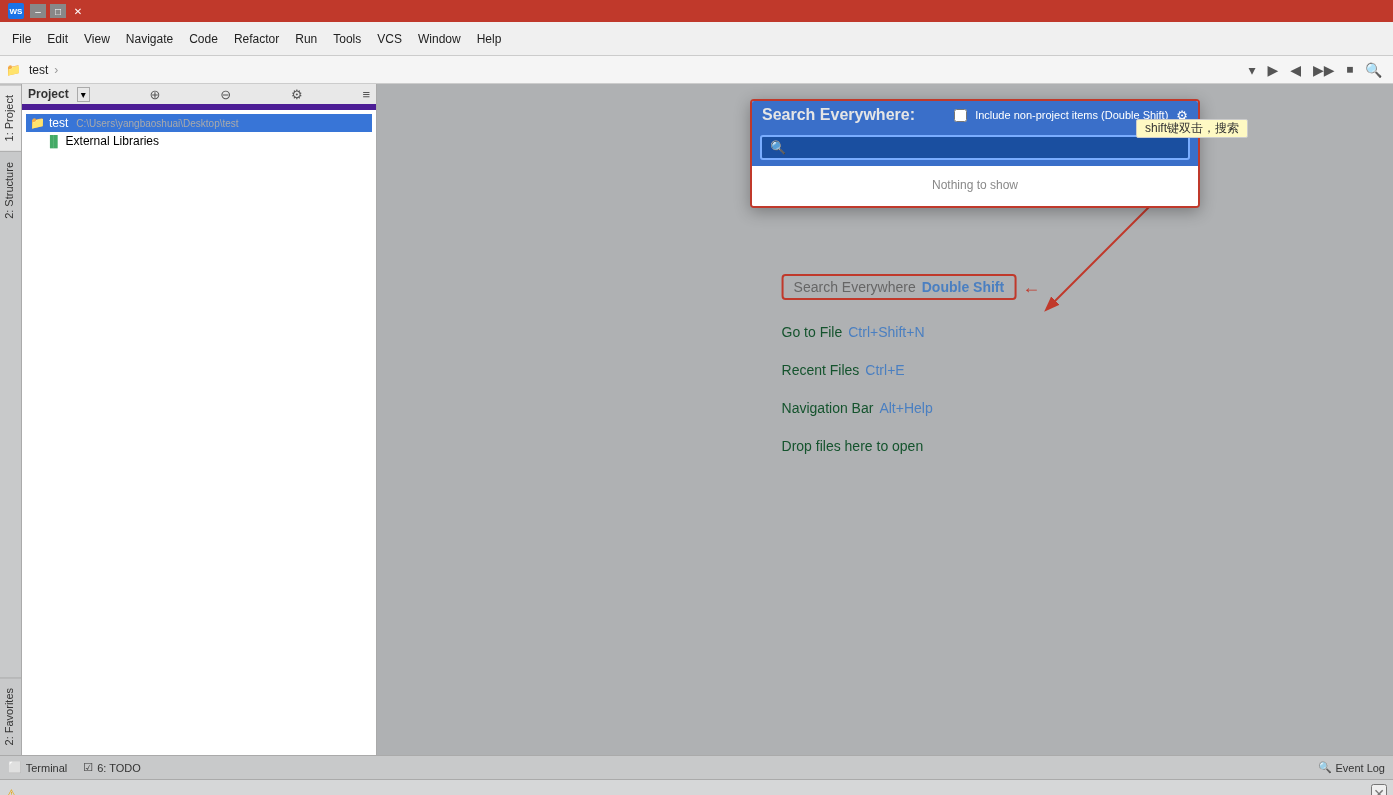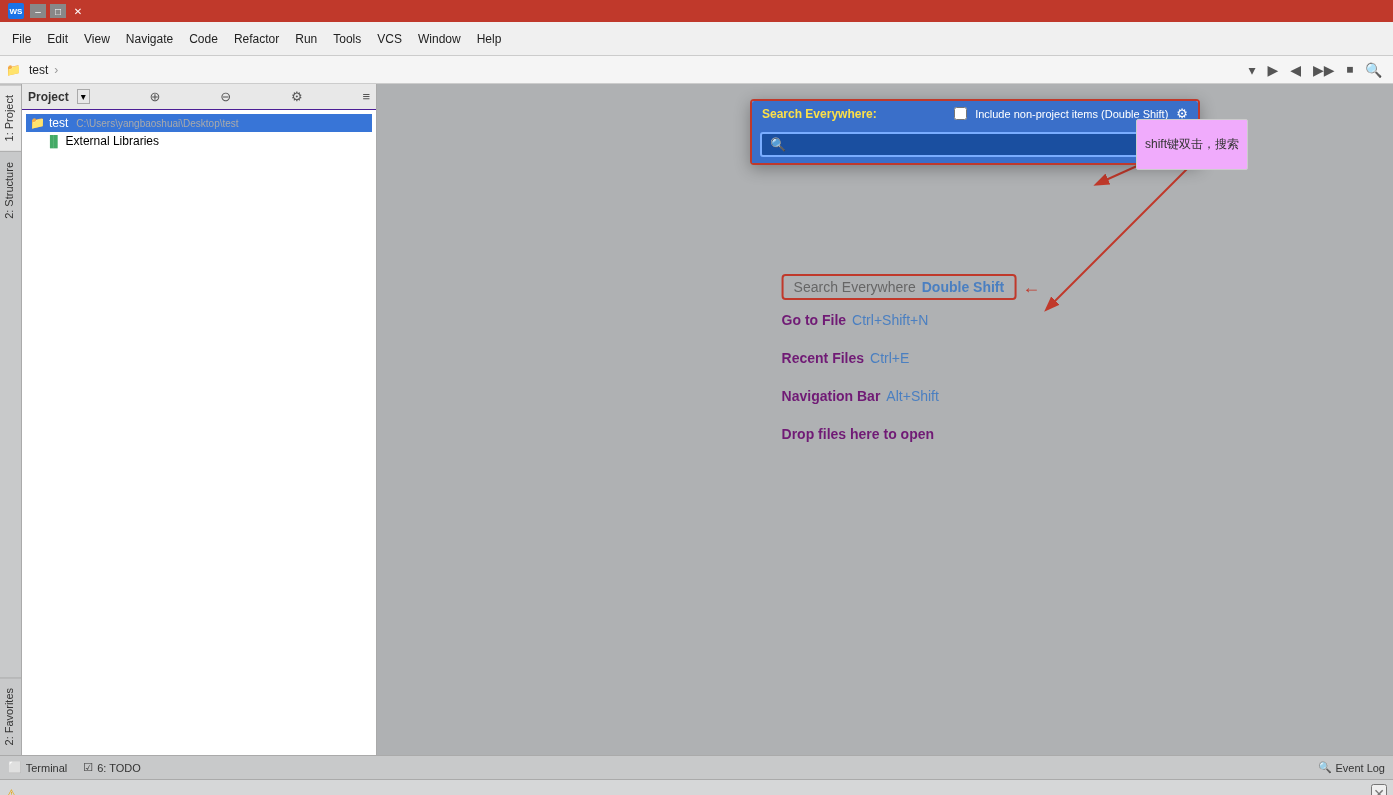--- a/index.html
+++ b/index.html
@@ -93,21 +93,21 @@
     #project-panel {
       width: 355px;
       background: #ffffff;
       border-right: 1px solid #aaa;
       display: flex;
       flex-direction: column;
     }
     #project-toolbar {
       height: 26px;
       background: #e8e8e8;
-      border-bottom: 1px solid #4c1d95;
+      border-bottom: 6px solid #4c1d95;
       display: flex;
       align-items: center;
       padding: 0 6px;
       gap: 4px;
     }
     #project-toolbar .panel-title { font-size: 12px; font-weight: bold; color: #333; margin-right: 4px; }
     #project-toolbar .dropdown-btn { background: none; border: 1px solid #aaa; font-size: 10px; padding: 1px 3px; cursor: pointer; }
     #project-toolbar .toolbar-btn { background: none; border: none; font-size: 13px; cursor: pointer; color: #555; margin-left: auto; }
     #project-tree { flex: 1; padding: 4px; overflow: auto; }
     .tree-item { display: flex; align-items: center; gap: 4px; padding: 2px 4px; cursor: pointer; font-size: 12px; }
@@ -141,21 +141,21 @@
       z-index: 10;
     }
     #search-popup-header {
       background: #3a6fc9;
       padding: 5px 10px;
       display: flex;
       align-items: center;
       gap: 8px;
       border-radius: 2px 2px 0 0;
     }
-    #search-popup-header .search-label { color: #fde047; font-weight: bold; font-size: 12px; }
+    #search-popup-header .search-label { color: #e5e5e5; font-weight: bold; font-size: 16px; }
     #search-popup-header .checkbox-area { display: flex; align-items: center; gap: 8px; margin-left: auto; }
     #search-popup-header .checkbox-area label { color: white; font-size: 11px; }
     #search-popup-header .gear-icon { color: white; font-size: 13px; cursor: pointer; }
     #search-input-area {
       padding: 6px 8px;
       background: #3a6fc9;
     }
     #search-input-wrapper {
       display: flex;
       align-items: center;
@@ -176,23 +176,23 @@
     #search-results {
       padding: 12px;
       text-align: center;
       color: #888;
       font-size: 12px;
       min-height: 40px;
       background: white;
       border-radius: 0 0 2px 2px;
     }
     .annotation-box {
-      background: #f0abfc;
+      background: #fef9c3;
       border: 1px solid #ccc;
-      padding: 16px 8px;
+      padding: 0 8px;
       font-size: 12px;
       color: #333;
       border-radius: 2px;
       white-space: nowrap;
     }
 
     
     #content-text {
       position: absolute;
       top: 190px;
@@ -201,24 +201,24 @@
       text-align: left;
     }
     .content-line {
       margin-bottom: 22px;
       font-size: 14px;
       color: #555;
       display: flex;
       align-items: center;
       gap: 6px;
     }
-    .content-line .action-label { color: #701a75; font-weight: bold; }
+    .content-line .action-label { color: #14532d; }
     .content-line .shortcut { color: #4a7fc1; }
     .search-everywhere-line {
-      margin-bottom: 12px;
+      margin-bottom: 24px;
       display: flex;
       align-items: center;
       gap: 6px;
     }
     .search-everywhere-box {
       border: 2px solid #c0392b;
       border-radius: 4px;
       padding: 3px 10px;
       font-size: 14px;
       color: #555;
@@ -345,20 +345,23 @@
           <label>Include non-project items (Double Shift)</label>
         </div>
         <span class="gear-icon">⚙</span>
       </div>
       <div id="search-input-area">
         <div id="search-input-wrapper">
           <span class="search-icon">🔍</span>
           <input id="search-input-field" type="text" placeholder="" style="">
         </div>
       </div>
+      <div id="search-results">
+        <span>Nothing to show</span>
+      </div>
     </div>
 
     <div style="position:absolute; top: 35px; right: 145px; z-index: 20;">
       <div class="annotation-box">shift键双击，搜索</div>
     </div>
 
     <svg style="position:absolute; top:0; left:0; width:100%; height:100%; pointer-events:none; z-index:5;">
 
       <defs>
         <marker id="arrowhead1" markerWidth="8" markerHeight="6" refX="6" refY="3" orient="auto">
@@ -384,21 +387,21 @@
         <span class="shortcut">Ctrl+Shift+N</span>
       </div>
 
       <div class="content-line">
         <span class="action-label">Recent Files</span>
         <span class="shortcut">Ctrl+E</span>
       </div>
 
       <div class="content-line">
         <span class="action-label">Navigation Bar</span>
-        <span class="shortcut">Alt+Shift</span>
+        <span class="shortcut">Alt+Help</span>
       </div>
 
       <div class="content-line">
         <span class="action-label">Drop files here to open</span>
       </div>
     </div>
 
     <svg style="position:absolute; top:0; left:0; width:100%; height:100%; pointer-events:none; z-index:5;">
       <defs>
         <marker id="arrowhead2" markerWidth="8" markerHeight="6" refX="6" refY="3" orient="auto">

